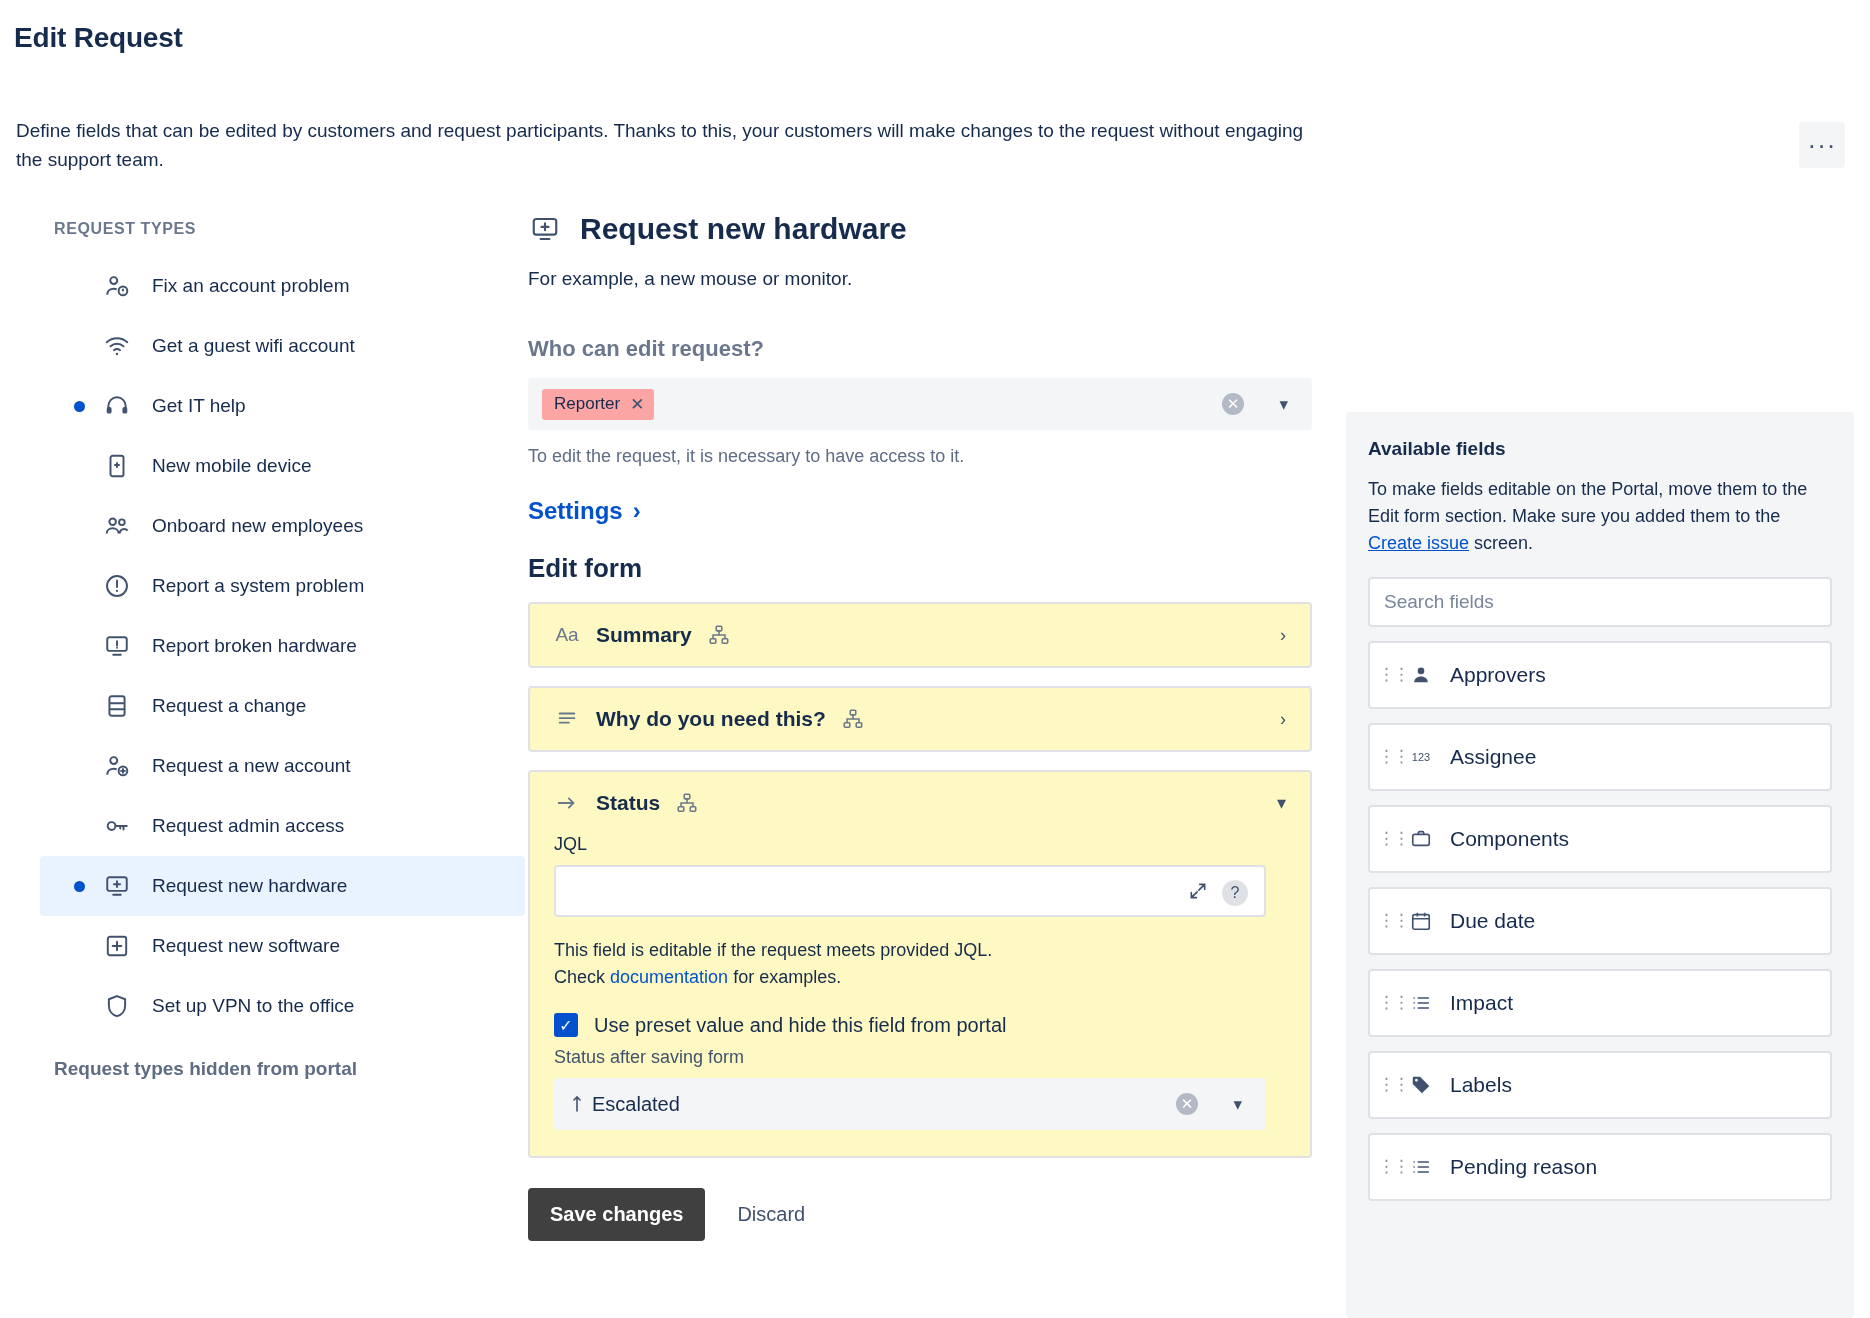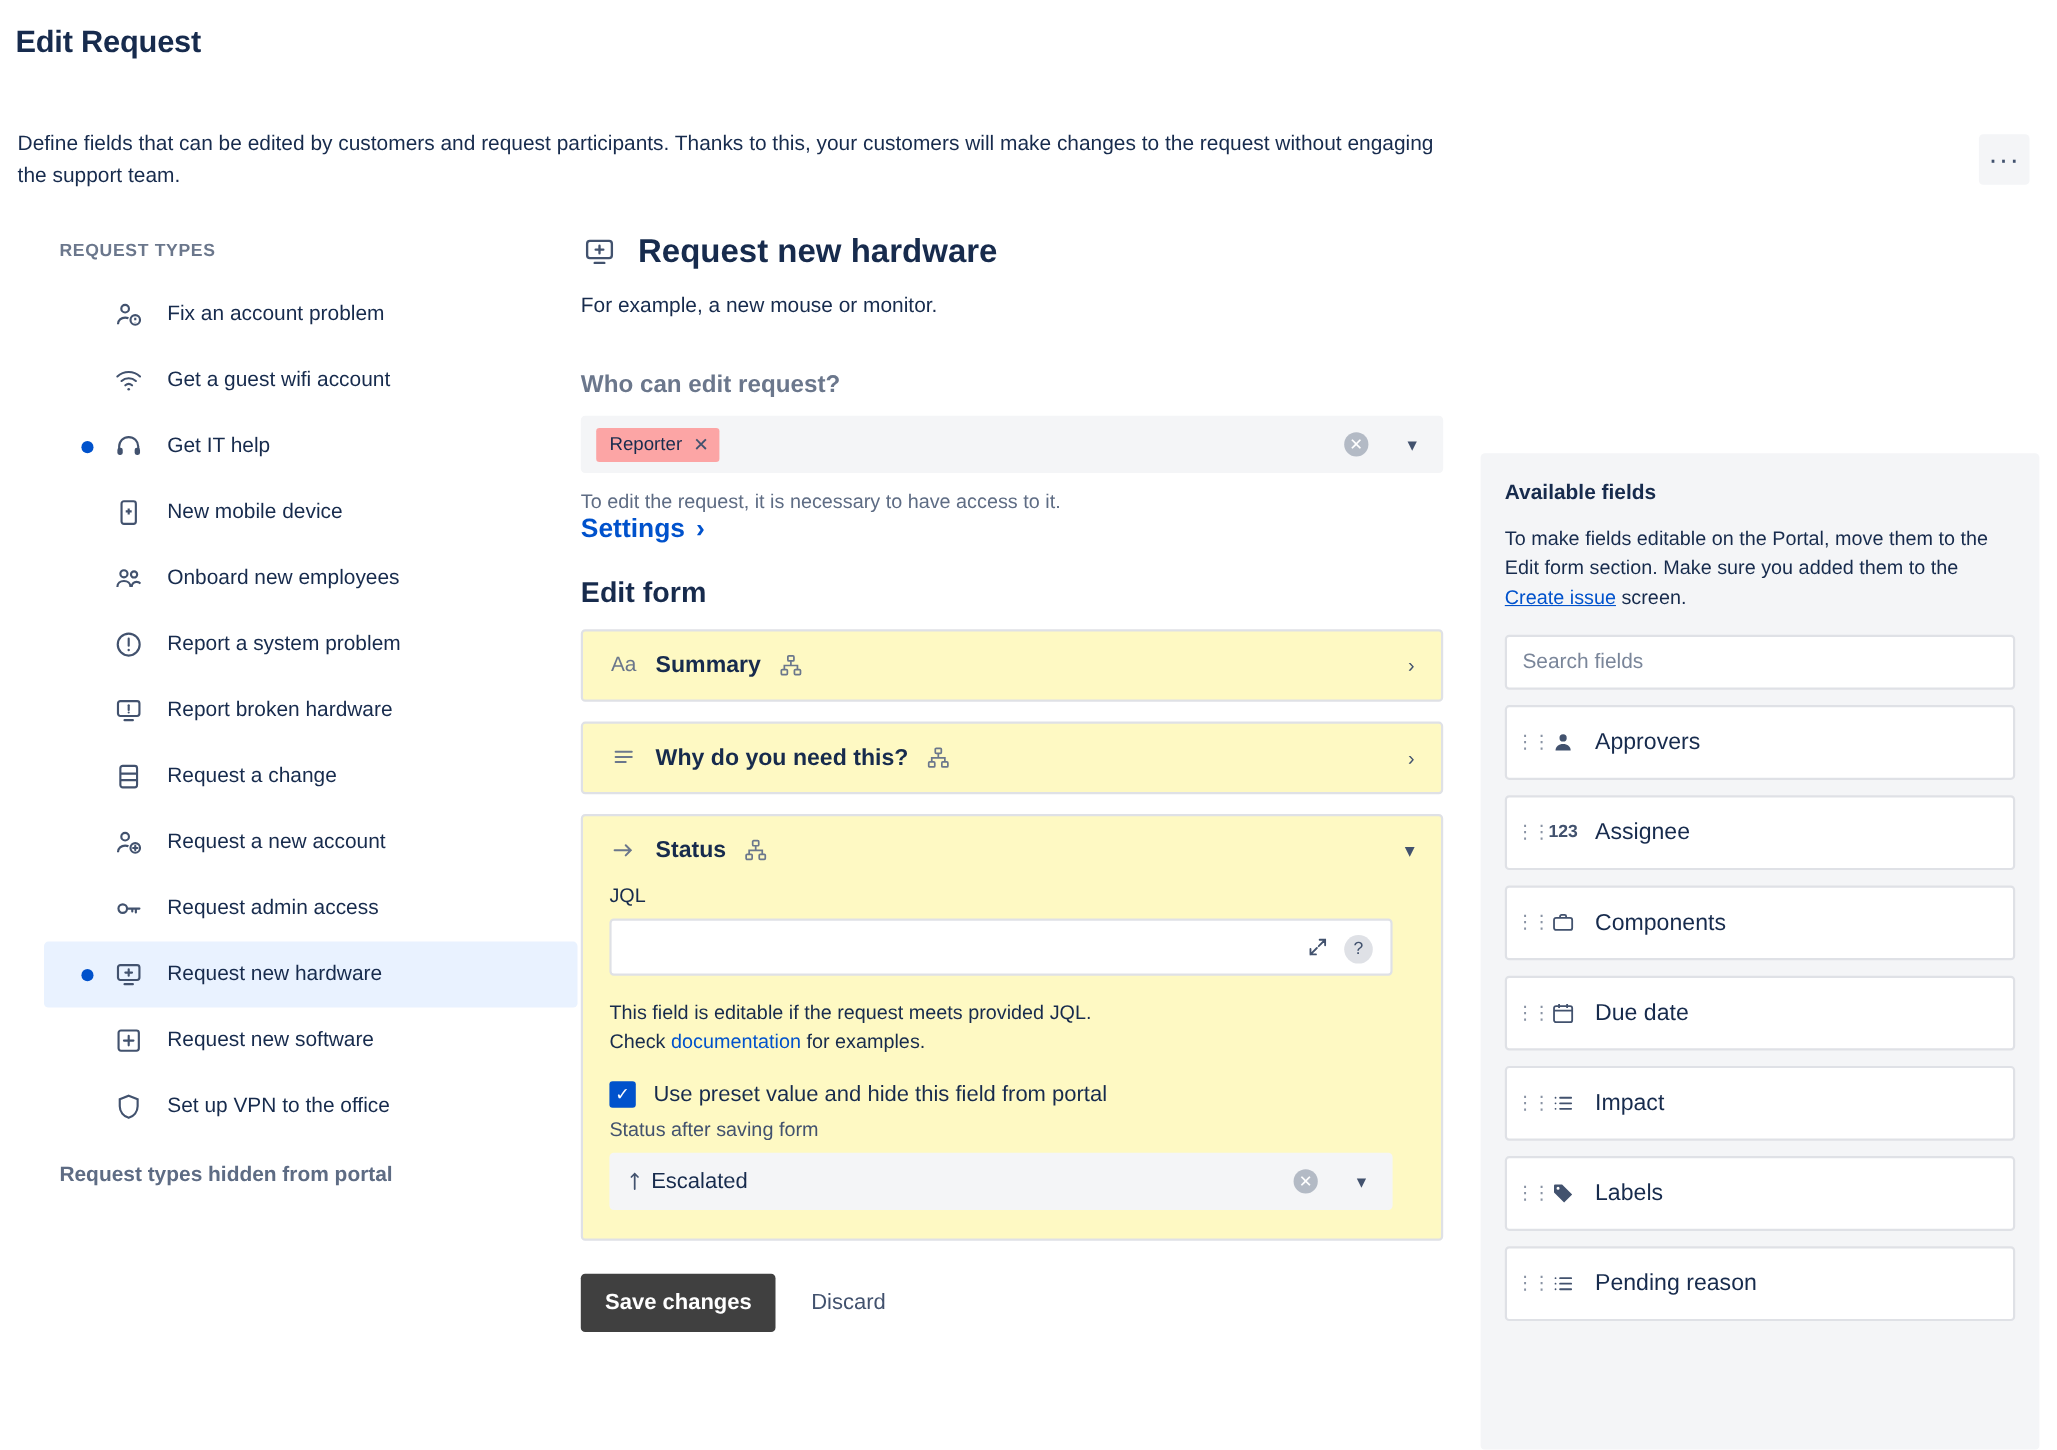--- a/index.html
+++ b/index.html
@@ -180,20 +180,21 @@
     right: 22px;
     color: #42526E;
     font-size: 17px;
   }
   .helper {
     margin-top: 16px;
     font-size: 18px;
     color: #5E6C84;
   }
   .settings-link {
+    margin-top: 30px;
     display: inline-flex;
     align-items: flex-end;
     gap: 10px;
     font-size: 24px;
     font-weight: 700;
     color: #0052CC;
     cursor: pointer;
   }
   .edit-form-h {
     margin-top: 28px;
@@ -706,21 +707,21 @@
         <svg width="22" height="22" viewBox="0 0 24 24" fill="currentColor">
             <circle cx="12" cy="7.5" r="3.6"></circle>
             <path d="M4.5 20c0-4 3.3-6.5 7.5-6.5s7.5 2.5 7.5 6.5z"></path>
           </svg>
       </span>
       <span class="fr-label">Approvers</span>
     </div>
 
     <div class="field-row">
       <span class="grip">⋮⋮</span>
-      <span class="fr-icon" style="font-size:16px;font-weight:700;">123</span>
+      <span class="fr-icon" style="font-size:11px;font-weight:400;">123</span>
       <span class="fr-label">Assignee</span>
     </div>
 
     <div class="field-row">
       <span class="grip">⋮⋮</span>
       <span class="fr-icon">
         <svg width="22" height="22" viewBox="0 0 24 24" fill="none" stroke="currentColor" stroke-width="1.8">
             <rect x="3" y="7" width="18" height="12" rx="2"></rect>
             <path d="M9 7V5.5A1.5 1.5 0 0 1 10.5 4h3A1.5 1.5 0 0 1 15 5.5V7"></path>
           </svg>

